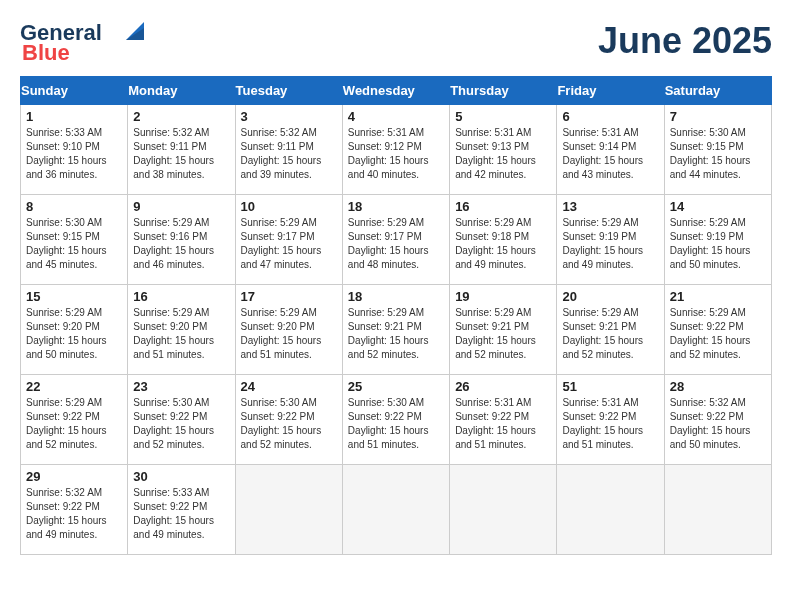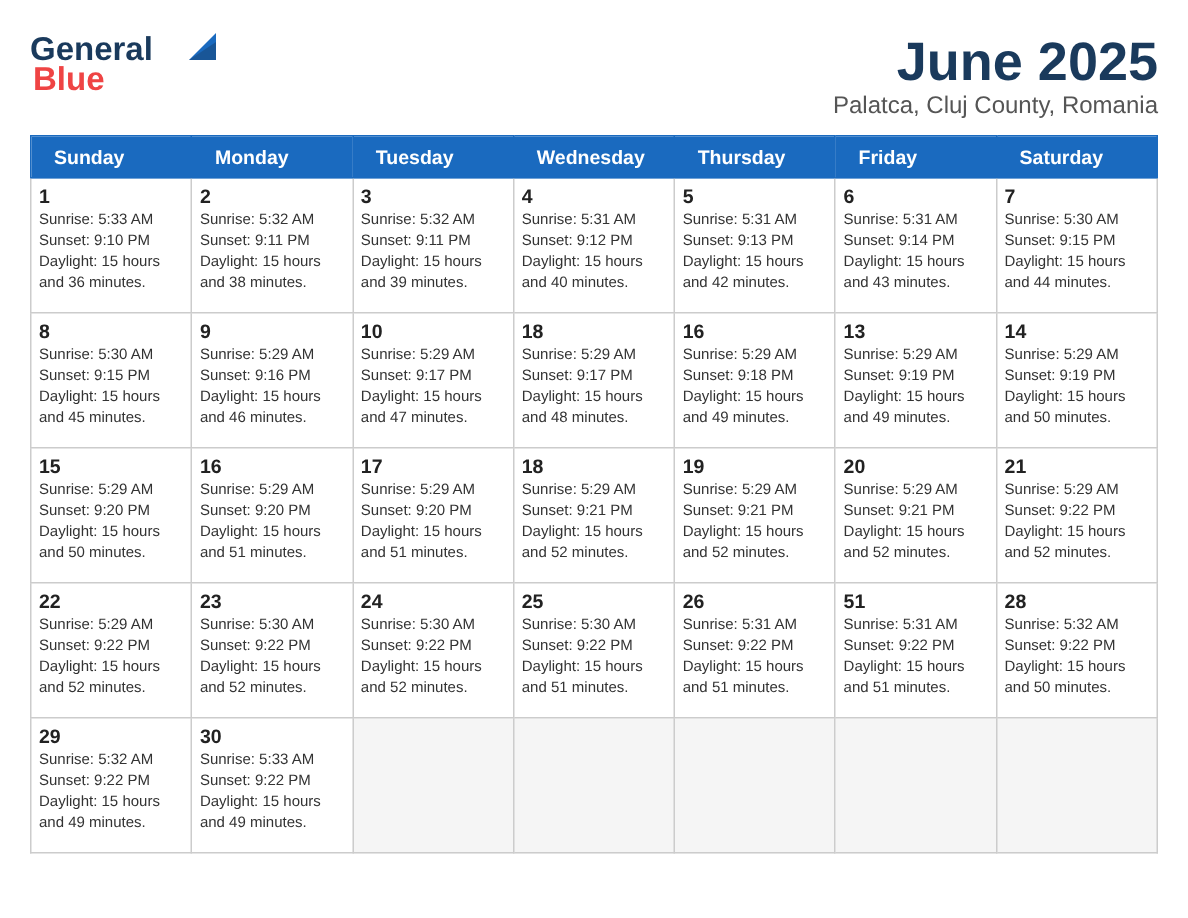--- a/index.html
+++ b/index.html
@@ -15,41 +15,41 @@
       justify-content: space-between;
       align-items: flex-start;
       margin-bottom: 10px;
     }
     .logo {
       display: flex;
       flex-direction: column;
       align-items: flex-start;
     }
     .title-area {
-      text-align: right;
+      text-align: left;
       margin-left: 48px;
     }
     .main-title {
       font-size: 36px;
       font-weight: bold;
       color: #1a3a5c;
     }
     .subtitle {
       font-size: 16px;
       color: #555;
     }
     .calendar {
       width: 100%;
       border-collapse: collapse;
       font-size: 11px;
     }
     .calendar th {
       background: #1a6abf;
       color: #fff;
-      padding: 6px 15px;
+      padding: 6px 0;
       text-align: left;
       font-size: 13px;
       font-weight: bold;
       border: 1px solid #1a6abf;
     }
     .calendar td {
       border: 1px solid #ccc;
       vertical-align: top;
       padding: 4px 5px;
       width: calc(100% / 7);
@@ -84,21 +84,20 @@
       <span style="font-size:22px; font-weight:bold; color:#1a3a5c;">General</span>
       <svg width="28" height="22" viewBox="0 0 28 22">
         <polygon points="10,18 28,0 28,18" fill="#1a6abf"></polygon>
         <polygon points="10,18 28,6 28,18" fill="#1a3a5c" opacity="0.4"></polygon>
       </svg>
     </div>
     <span style="font-size:22px; font-weight:bold; color:#ef4444; margin-top:-6px; margin-left:2px;">Blue</span>
   </div>
   <div class="title-area">
     <div class="main-title">June 2025</div>
-    <div class="subtitle">Palatca, Cluj County, Romania</div>
   </div>
 </div>
 
 <table class="calendar">
   <thead>
     <tr>
       <th>Sunday</th>
       <th>Monday</th>
       <th>Tuesday</th>
       <th>Wednesday</th>

